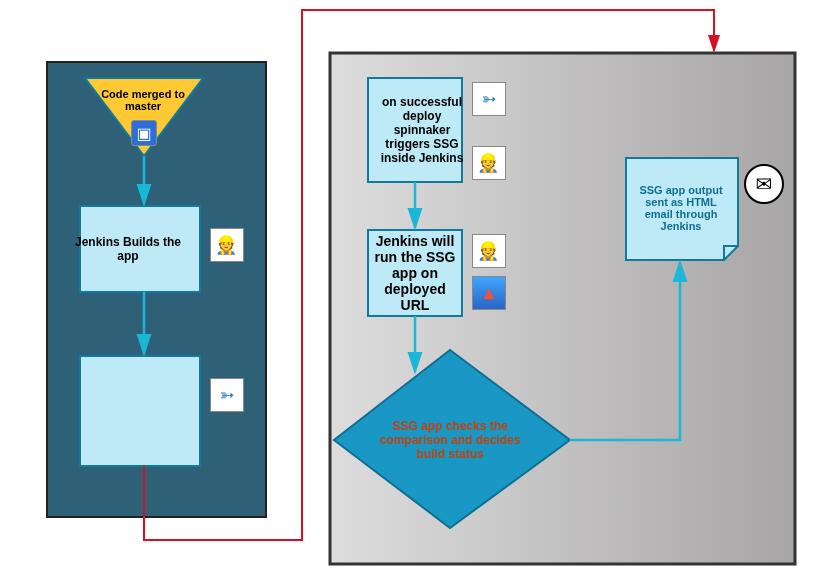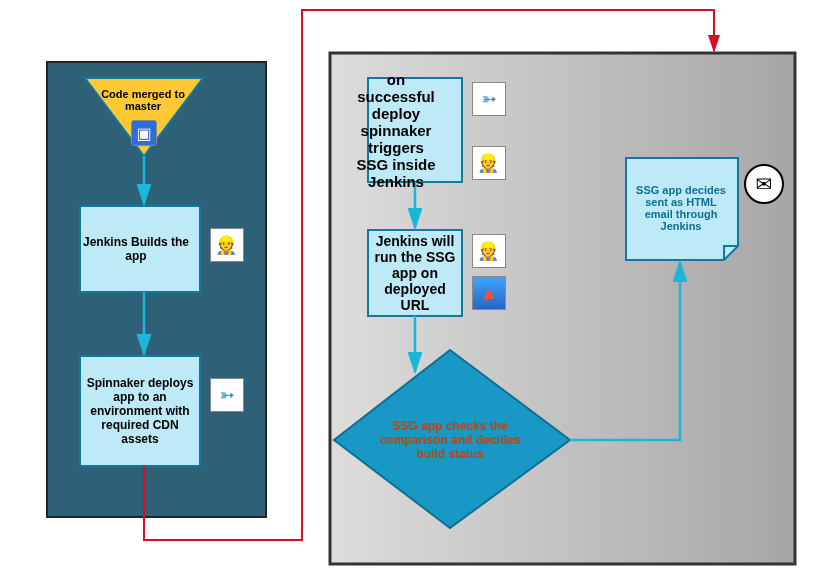--- a/index.html
+++ b/index.html
@@ -53,31 +53,30 @@
     <line x1="415" y1="316" x2="415" y2="372" stroke="#1ab7d8" stroke-width="2.5" marker-end="url(#cyanhead)"></line>
     <path d="M570,440 L680,440 L680,262" fill="none" stroke="#1ab7d8" stroke-width="2.5" marker-end="url(#cyanhead)"></path>
 
     <path d="M144,466 L144,540 L302,540 L302,10 L714,10 L714,51" fill="none" stroke="#d61022" stroke-width="2" marker-end="url(#redhead)"></path>
   </svg>
 
   <div class="box" style="left:93px;top:80px;width:100px;height:40px;font-size:11px;">Code merged to master</div>
 
   <div class="icon" style="left:131px;top:120px;width:24px;height:24px;background:#2e6ed9;color:#fff;border-radius:3px;font-size:16px;">▣</div>
 
-  <div class="box" style="left:76px;top:206px;width:120px;height:86px;">Jenkins Builds the app</div>
+  <div class="box" style="left:68px;top:206px;width:120px;height:86px;">Jenkins Builds the app</div>
 
-  <div class="box" style="left:80px;top:356px;width:120px;height:110px;">Spinnaker deploys app to an environment with required CDN assets</div>
 
-  <div class="box" style="left:349px;top:78px;width:94px;height:104px;font-size:15px;">on successful deploy spinnaker triggers SSG inside Jenkins</div>
+  <div class="box" style="left:375px;top:78px;width:94px;height:104px;font-size:12px;">on successful deploy spinnaker triggers SSG inside Jenkins</div>
 
   <div class="box" style="left:368px;top:230px;width:94px;height:86px;font-size:14px;">Jenkins will run the SSG app on deployed URL</div>
 
   <div class="box" style="left:360px;top:412px;width:180px;height:56px;color:#c2410c;">SSG app checks the comparison and decides build status</div>
 
-  <div class="box" style="left:628px;top:162px;width:106px;height:92px;font-size:11px;color:#116f8f;">SSG app decides sent as HTML email through Jenkins</div>
+  <div class="box" style="left:628px;top:162px;width:106px;height:92px;font-size:11px;color:#116f8f;">SSG app output sent as HTML email through Jenkins</div>
 
   <div class="icon" style="left:210px;top:228px;">👷</div>
   <div class="icon" style="left:210px;top:378px;color:#1d7fc3;">➳</div>
 
   <div class="icon" style="left:472px;top:82px;color:#1d7fc3;">➳</div>
   <div class="icon" style="left:472px;top:146px;">👷</div>
   <div class="icon" style="left:472px;top:234px;">👷</div>
   <div class="icon" style="left:472px;top:276px;background:linear-gradient(#3da6ff,#2b64c4);color:#ff4e2e;">▲</div>
 
   <div class="icon" style="left:744px;top:164px;width:36px;height:36px;border-radius:50%;border:2px solid #000;font-size:20px;">✉</div>

